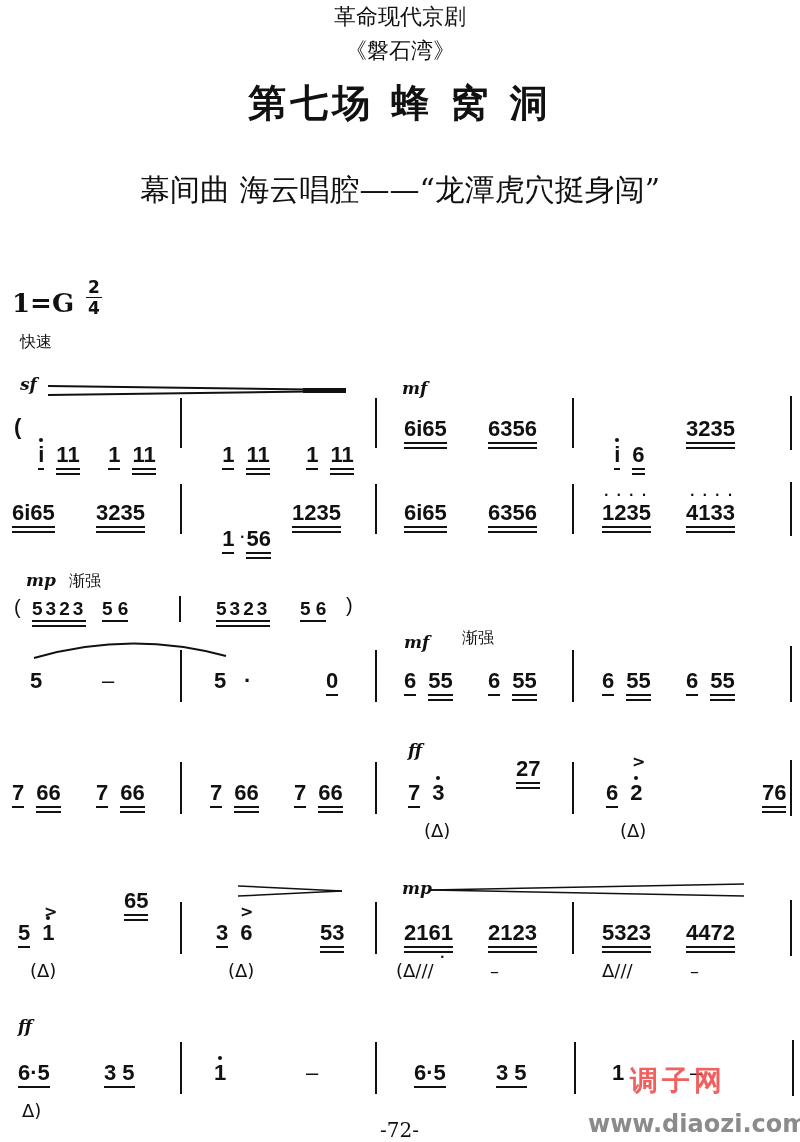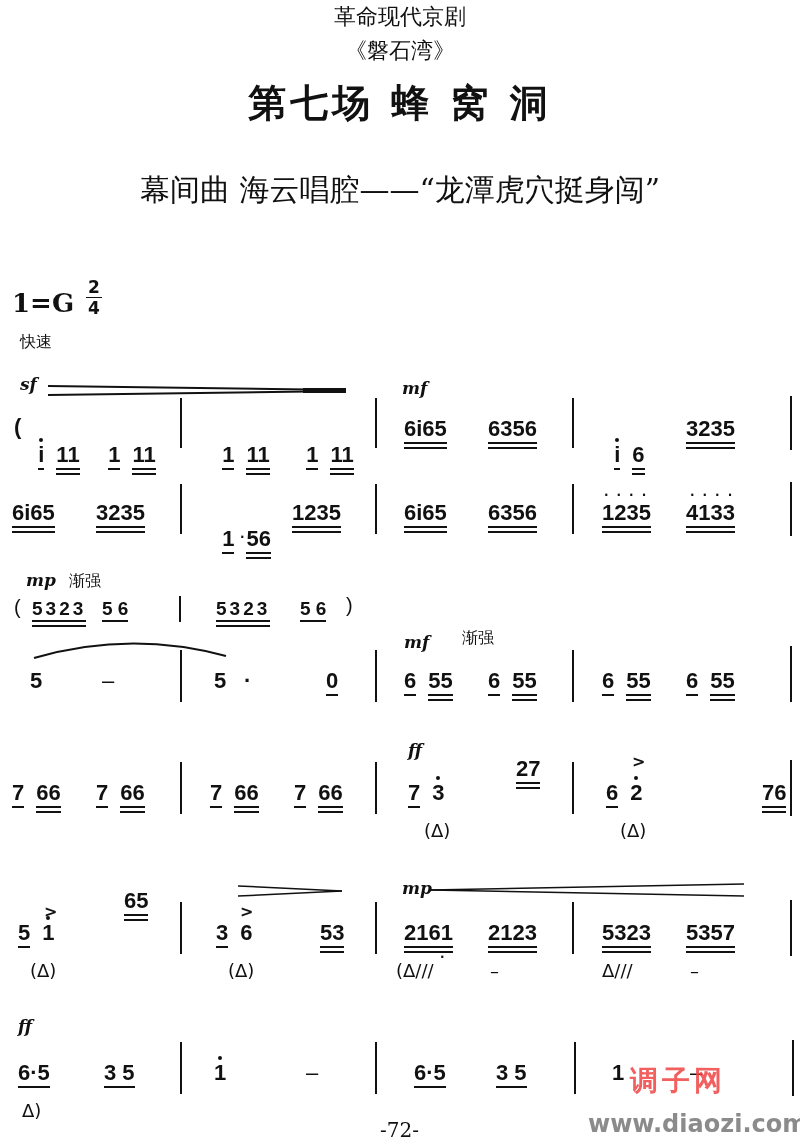--- a/index.html
+++ b/index.html
@@ -156,21 +156,21 @@
 <div class="note" style="left:124px;top:888px;"><span class="ul2">65</span></div>
 <div class="barline" style="left:180px;top:902px;height:52px;"></div>
 <div class="note" style="left:216px;top:920px;"><span class="ul1">3</span><span style="margin-left:12px;">6</span></div>
 <div class="note" style="left:320px;top:920px;"><span class="ul2">53</span></div>
 <div class="barline" style="left:375px;top:902px;height:52px;"></div>
 <div class="note" style="left:404px;top:920px;"><span class="ul2">2161</span></div>
 <div class="abs" style="left:440px;top:950px;font-size:12px;font-weight:bold;">·</div>
 <div class="note" style="left:488px;top:920px;"><span class="ul2">2123</span></div>
 <div class="barline" style="left:572px;top:902px;height:52px;"></div>
 <div class="note" style="left:602px;top:920px;"><span class="ul2">5323</span></div>
-<div class="note" style="left:686px;top:920px;"><span class="ul2">5357</span></div>
+<div class="note" style="left:686px;top:920px;"><span class="ul2">4472</span></div>
 <div class="barline" style="left:790px;top:900px;height:56px;"></div>
 <div class="perc" style="left:30px;top:960px;">(Δ)</div>
 <div class="perc" style="left:228px;top:960px;">(Δ)</div>
 <div class="perc" style="left:396px;top:960px;">(Δ///</div>
 <div class="perc" style="left:490px;top:960px;">–</div>
 <div class="perc" style="left:602px;top:960px;">Δ///</div>
 <div class="perc" style="left:690px;top:960px;">–</div>
 
 <div class="abs dyn" style="left:18px;top:1016px;">ff</div>
 <div class="note" style="left:18px;top:1060px;"><span class="ul1">6·5</span></div>

